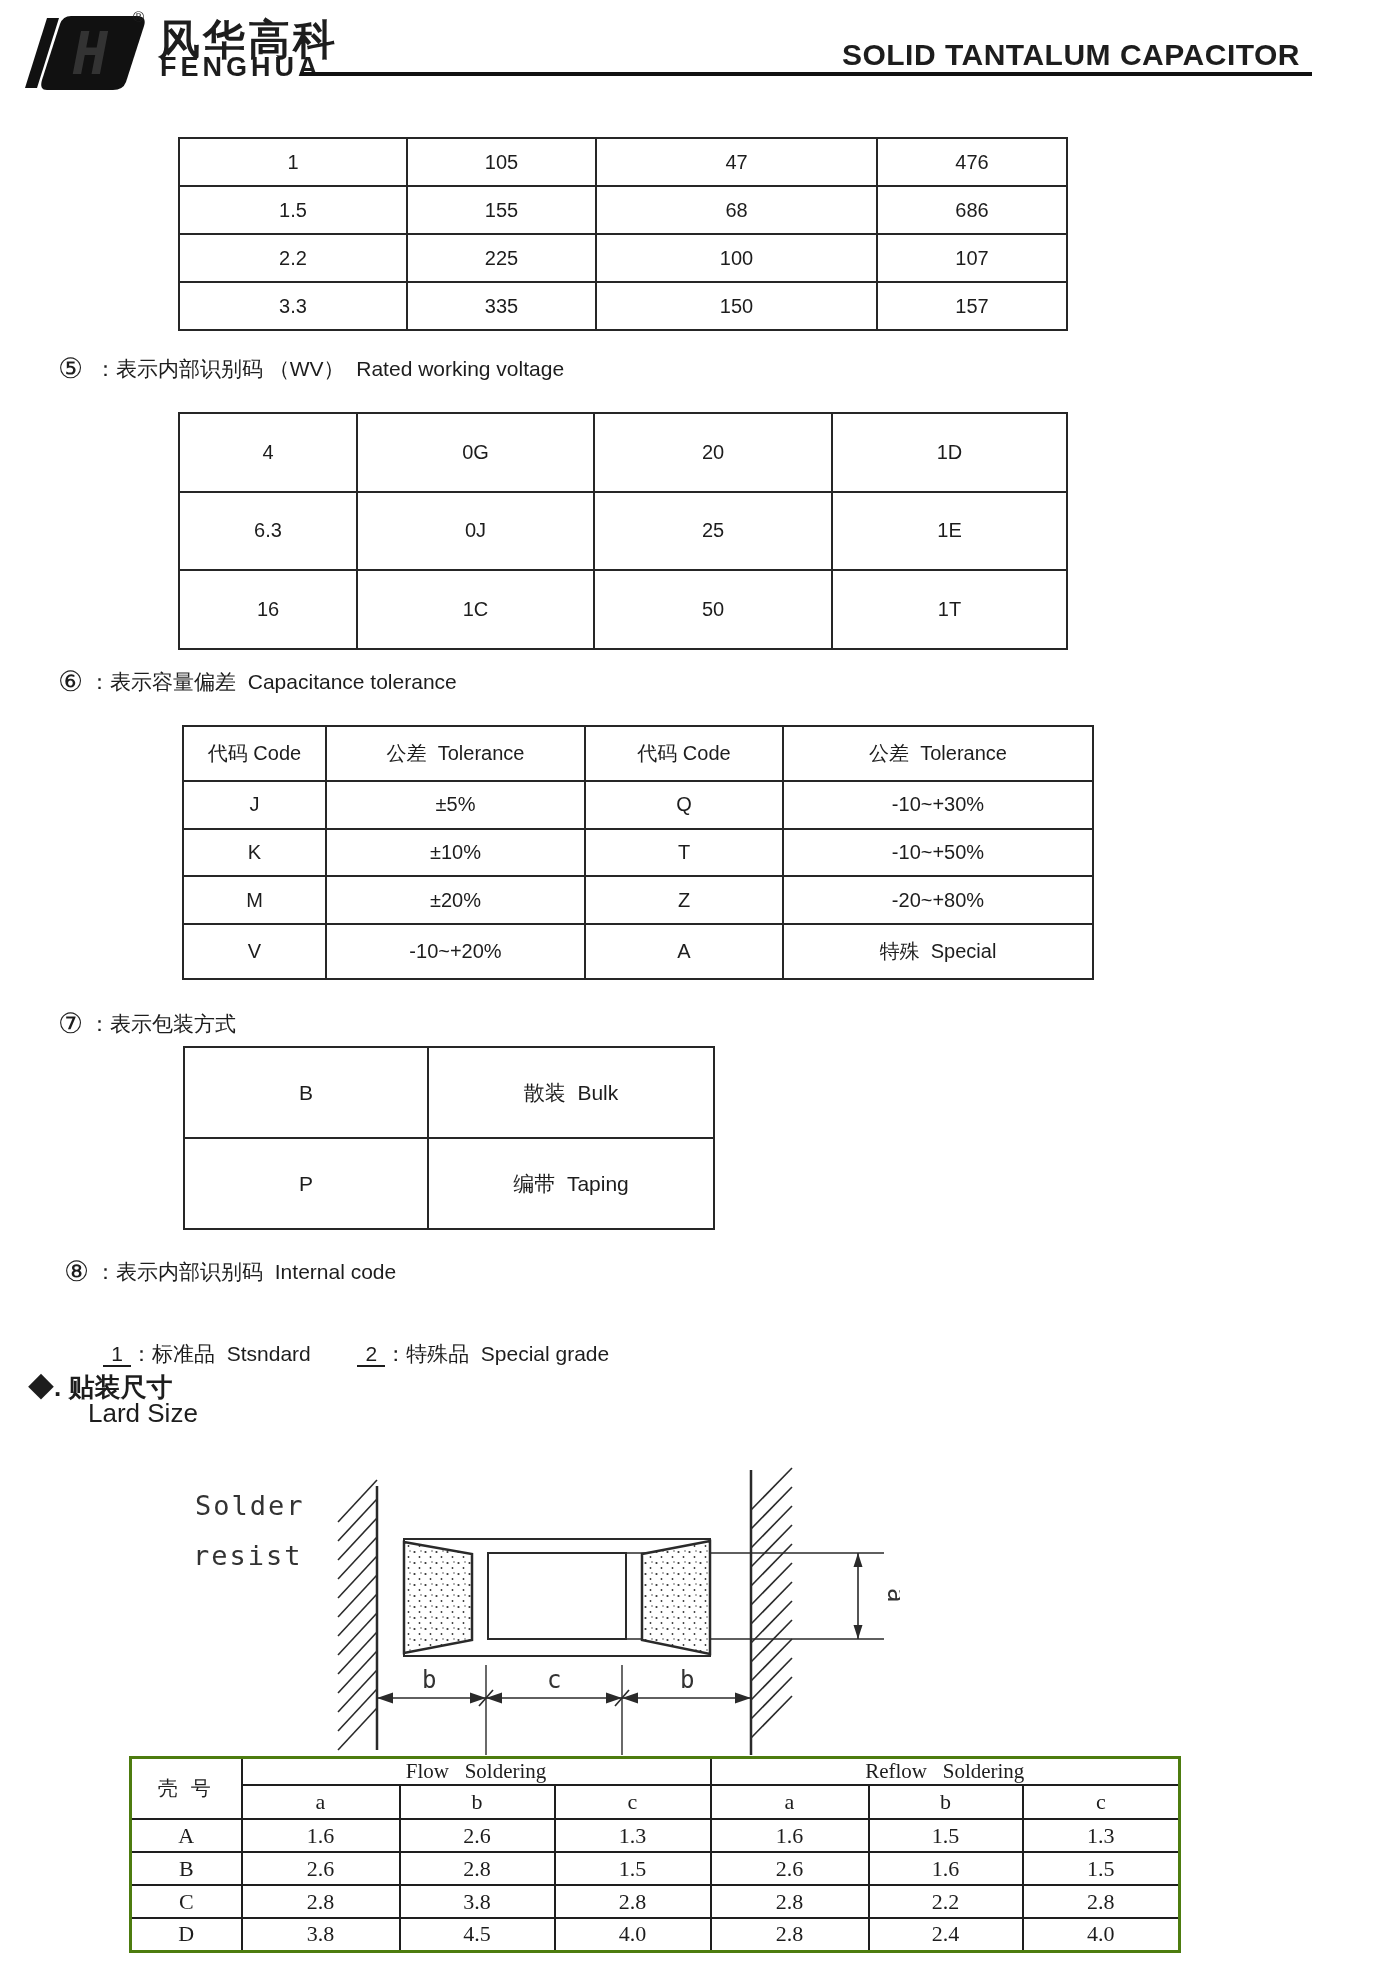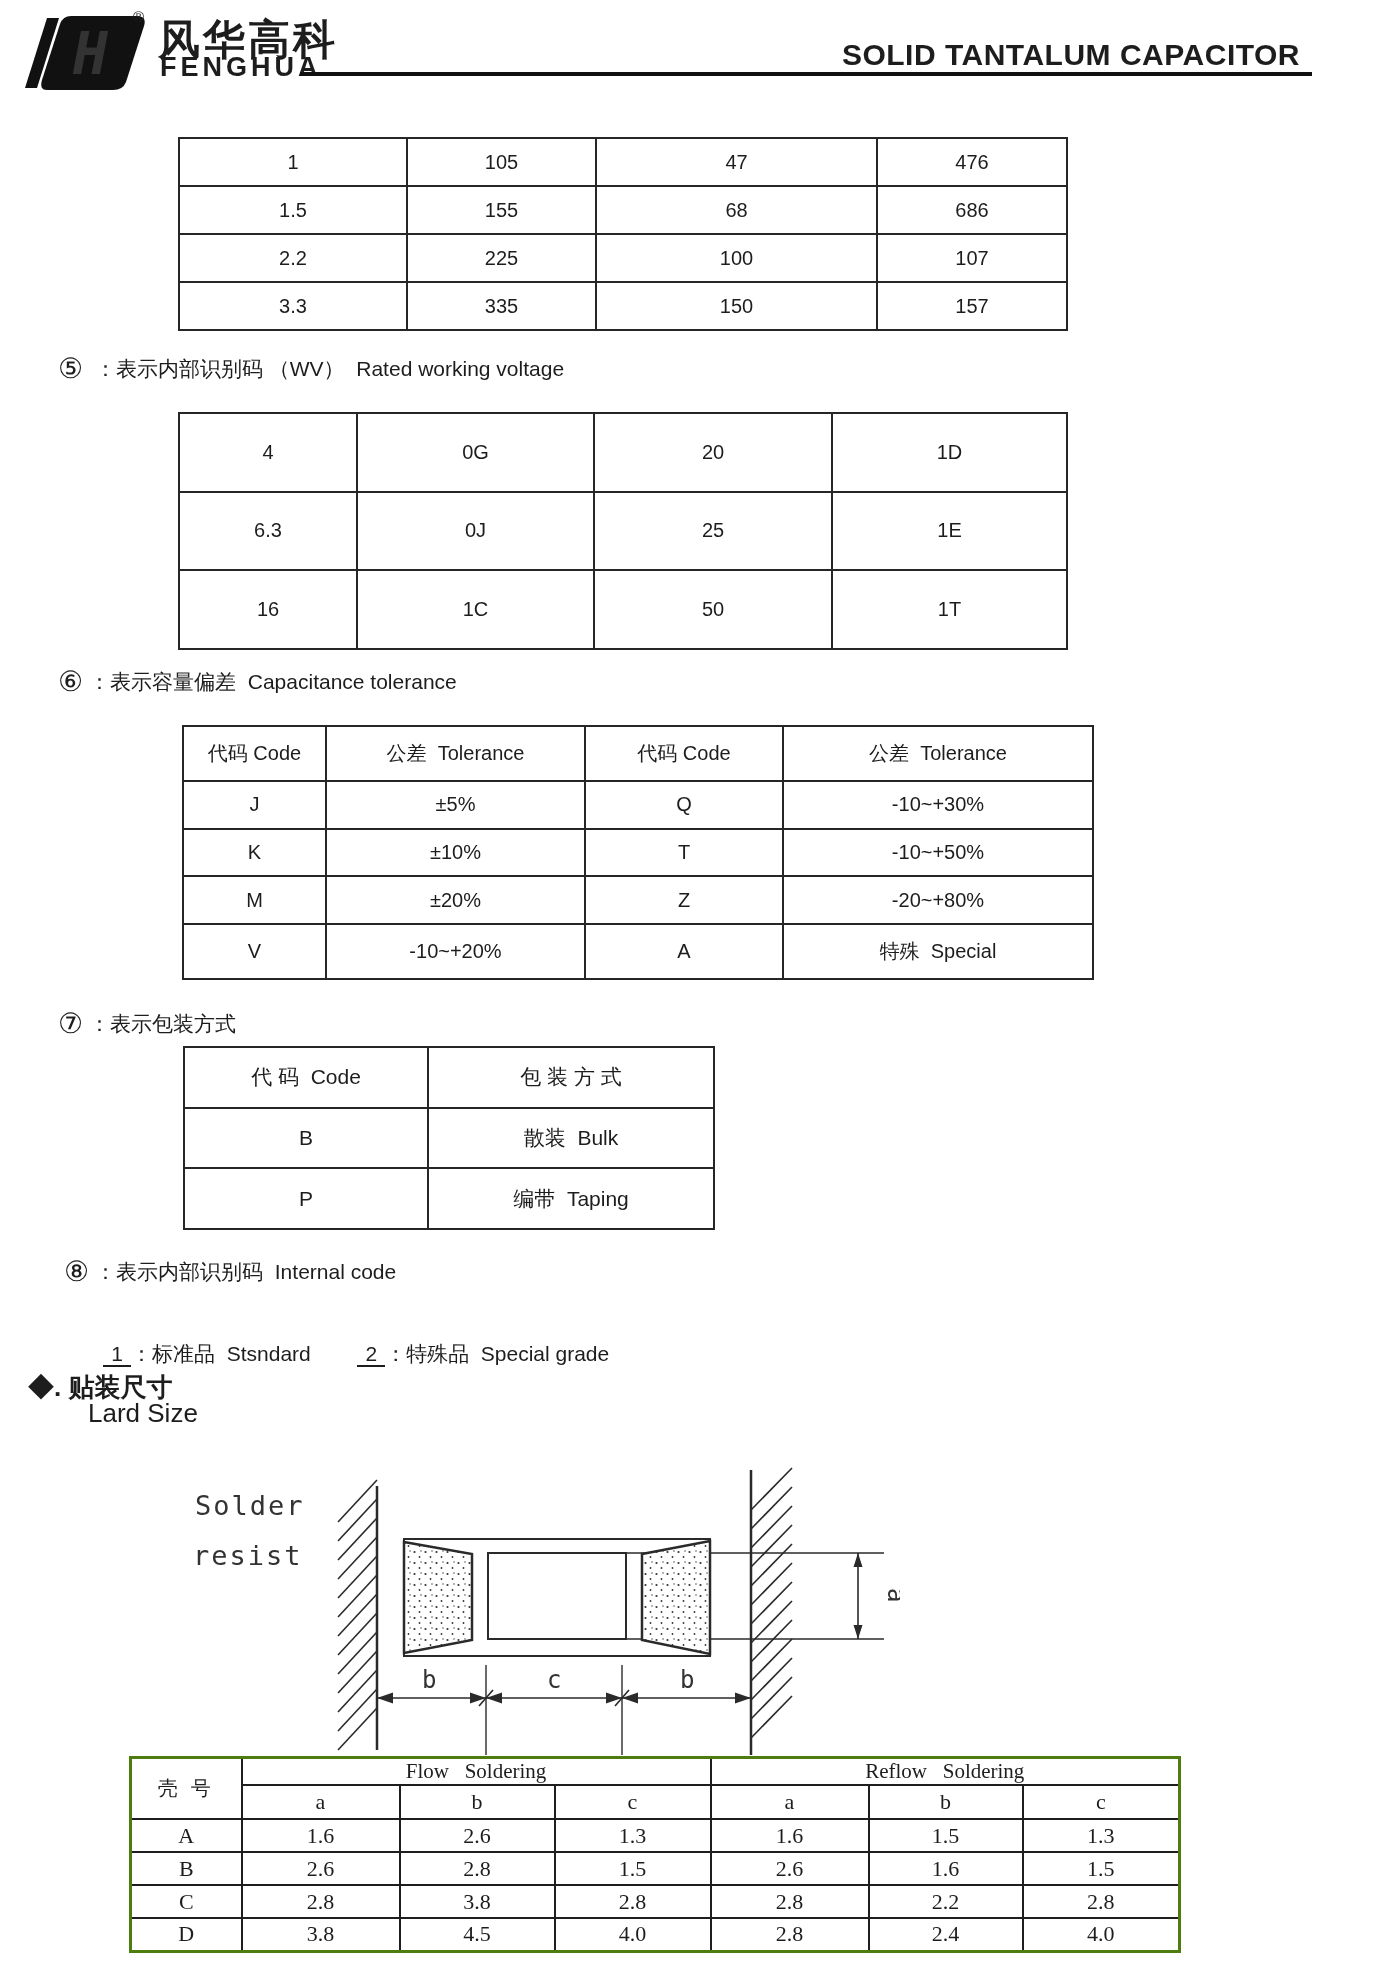--- a/index.html
+++ b/index.html
@@ -182,24 +182,20 @@
     <span class="marker">⑦</span>
     <span>：表示包装方式</span>
   </div>
 
   <table class="dt" style="left:183px; top:1046px; width:530px; height:184px; font-size:21px;">
     <colgroup>
         <col style="width:244px">
         <col style="width:286px">
       </colgroup>
     <tbody>
-        <tr>
-      <th>代 码  Code</th>
-      <th>包 装 方 式</th>
-    </tr>
     <tr>
       <td>B</td>
       <td>散装  Bulk</td>
     </tr>
     <tr>
       <td>P</td>
       <td>编带  Taping</td>
     </tr>
   </tbody>
     </table>

